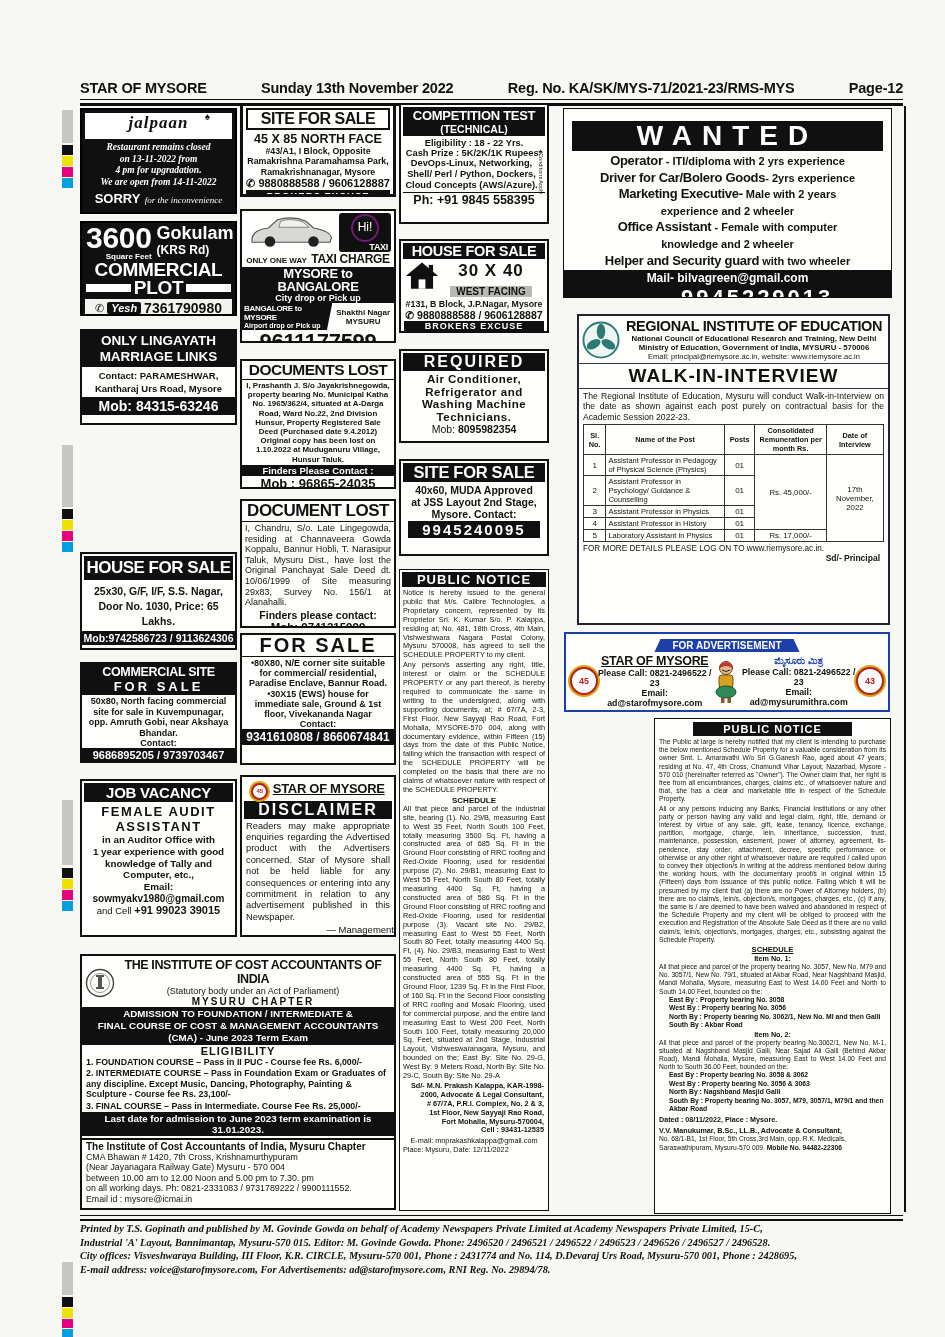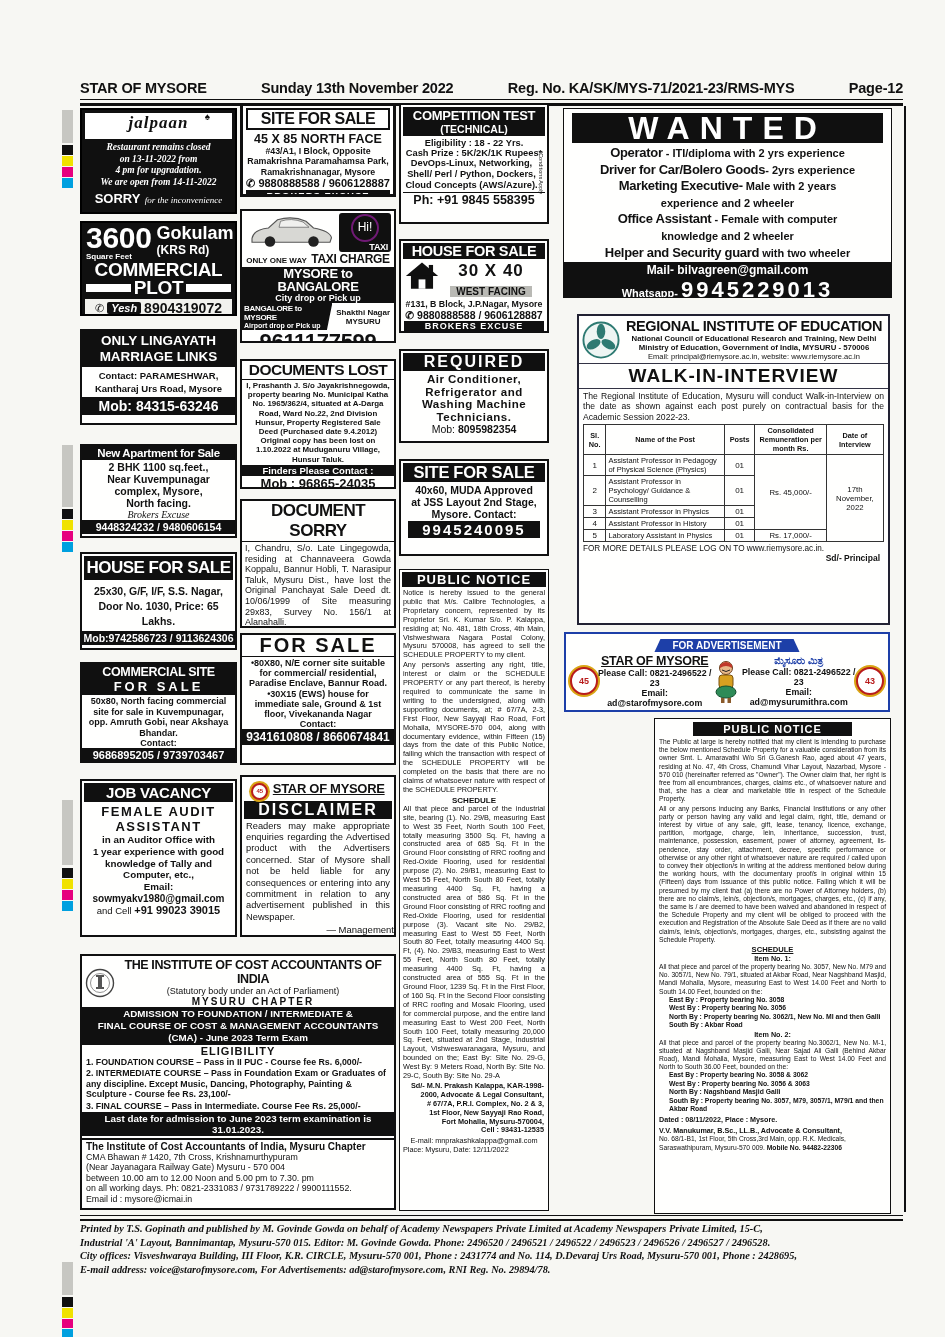--- a/index.html
+++ b/index.html
@@ -64,59 +64,50 @@
 4 pm for upgradation.
 We are open from 14-11-2022</div>
     <div class="c" style="margin-top:1px">
       <span class="b" style="font-size:13px">SORRY</span>
       <span class="serif i" style="font-size:9px"> for the inconvenience</span>
     </div>
   </div>
 
   <div class="ad black" style="left:80px;top:221px;width:157px;height:95px;border-color:#000">
     <div style="display:flex;align-items:flex-start;padding:1px 4px 0 4px">
-      <div style="text-align:left">
+      <div style="text-align:right">
         <div class="hv" style="font-size:30px;line-height:28px">3600</div>
         <div class="b" style="font-size:8px">Square Feet</div>
       </div>
       <div style="margin-left:5px">
         <div class="b" style="font-size:18px;line-height:19px">Gokulam</div>
         <div class="b" style="font-size:12px">(KRS Rd)</div>
       </div>
     </div>
     <div class="hv c" style="font-size:19px;line-height:18px">COMMERCIAL</div>
     <div style="display:flex;align-items:center;gap:3px;padding:0 4px">
       <div style="flex:1;height:8px;background:#fff"></div>
       <div class="hv" style="font-size:19px;line-height:18px">PLOT</div>
       <div style="flex:1;height:8px;background:#fff"></div>
     </div>
     <div style="background:#f2f2ee;color:#101010;margin:2px 3px;display:flex;align-items:center;justify-content:center;gap:3px;height:18px">
       <span style="font-size:11px">✆</span>
       <span class="pill" style="font-size:11px">Yesh</span>
-      <span class="b" style="font-size:14px">8904319072</span>
+      <span class="b" style="font-size:14px">7361790980</span>
     </div>
   </div>
 
   <div class="ad" style="left:80px;top:329px;width:157px;height:96px">
     <div class="strip pre b c" style="font-size:13.5px;line-height:16px;padding:2px 0">ONLY LINGAYATH
 MARRIAGE LINKS</div>
     <div class="pre b c" style="font-size:9.5px;line-height:13px;padding:2px 0">Contact: PARAMESHWAR,
 Kantharaj Urs Road, Mysore</div>
     <div class="strip b" style="font-size:14px;padding:1px 0">Mob: 84315-63246</div>
   </div>
 
-  <div class="ad" style="left:80px;top:444px;width:157px;height:94px">
-    <div class="strip hv" style="font-size:11.5px;padding:1px 0">New Apartment for Sale</div>
-    <div class="pre b c" style="font-size:10.5px;line-height:12px;padding-top:1px">2 BHK 1100 sq.feet.,
-Near Kuvempunagar
-complex, Mysore,
-North facing.</div>
-    <div class="serif i c" style="font-size:10px">Brokers Excuse</div>
-    <div class="strip b" style="font-size:10.5px;padding:1px 0">9448324232 / 9480606154</div>
-  </div>
 
   <div class="ad" style="left:80px;top:552px;width:157px;height:98px">
     <div class="strip hv" style="font-size:17px;padding:2px 0;margin:2px;letter-spacing:-.5px">HOUSE FOR SALE</div>
     <div class="pre b c" style="font-size:10.5px;line-height:15px;padding:2px 0">25x30, G/F, I/F, S.S. Nagar,
 Door No. 1030, Price: 65 Lakhs.</div>
     <div class="strip b" style="font-size:10.5px;padding:1px 0">Mob:9742586723 / 9113624306</div>
   </div>
 
   <div class="ad" style="left:80px;top:662px;width:157px;height:101px">
     <div class="strip" style="padding:1px 0">
@@ -221,21 +212,21 @@
   </div>
 
   <div class="ad" style="left:240px;top:359px;width:156px;height:130px">
     <div class="hv c" style="font-size:15.5px;border-bottom:1.5px solid #101010;letter-spacing:-.5px">DOCUMENTS LOST</div>
     <div class="b j" style="font-size:7.9px;line-height:9.2px;padding:1px 3px;text-align:center">I, Prashanth J. S/o Jayakrishnegowda, property bearing No. Municipal Katha No. 1965/362/4, situated at A-Darga Road, Ward No.22, 2nd Division Hunsur, Property Registered Sale Deed (Purchased date 9.4.2012) Original copy has been lost on 1.10.2022 at Muduganuru Village, Hunsur Taluk.</div>
     <div class="strip b" style="font-size:9.5px">Finders Please Contact :</div>
     <div class="c" style="font-size:13px"><span class="b">Mob : 96865-24035</span></div>
   </div>
 
   <div class="ad" style="left:240px;top:499px;width:156px;height:129px">
-    <div class="hv c" style="font-size:17px;border-bottom:1.5px solid #101010;letter-spacing:-.5px">DOCUMENT SORRY</div>
+    <div class="hv c" style="font-size:17px;border-bottom:1.5px solid #101010;letter-spacing:-.5px">DOCUMENT LOST</div>
     <div class="j" style="font-size:9px;line-height:10.6px;padding:1px 3px">I, Chandru, S/o. Late Lingegowda, residing at Channaveera Gowda Koppalu, Bannur Hobli, T. Narasipur Taluk, Mysuru Dist.,  have lost the Original Panchayat Sale Deed dt. 10/06/1999 of Site measuring 29x83, Survey No. 156/1 at Alanahalli.</div>
     <div class="b c" style="font-size:10.5px">Finders please contact:</div>
     <div class="b c" style="font-size:11.5px">Mob: 9741215999</div>
   </div>
 
   <div class="ad" style="left:240px;top:633px;width:156px;height:132px">
     <div class="hv c" style="font-size:20px;letter-spacing:2px;border-bottom:1.5px solid #101010;line-height:21px">FOR SALE</div>
     <div class="b c" style="font-size:9px;line-height:10.2px;padding:1px 3px 0 3px">•80X80, N/E corner site suitable for commercial/ residential, Paradise Enclave, Bannur Road.</div>
     <div class="b c" style="font-size:9px;line-height:10.2px;padding:0 3px">•30X15 (EWS) house for immediate sale, Ground &amp; 1st floor, Vivekananda Nagar</div>
     <div class="b c" style="font-size:9px">Contact:</div>
@@ -310,21 +301,21 @@
 2000, Advocate &amp; Legal Consultant,
 # 67/7A, P.R.I. Complex, No. 2 &amp; 3,
 1st Floor, New Sayyaji Rao Road,
 Fort Mohalla, Mysuru-570004,
 Cell : 93431-12535</div>
     <div class="c" style="font-size:7.3px">E-mail: mnprakashkalappa@gmail.com</div>
     <div style="font-size:7.3px;padding-left:3px">Place: Mysuru, Date: 12/11/2022</div>
   </div>
 
   <div class="ad" style="left:563px;top:108px;width:329px;height:190px;border-width:1.5px">
-    <div class="strip hv" style="font-size:32px;line-height:30px;letter-spacing:10px;margin:4px 8px 2px 8px">WANTED</div>
+    <div class="strip hv" style="font-size:28px;line-height:30px;letter-spacing:10px;margin:12px 8px 2px 8px">WANTED</div>
     <div class="c" style="font-size:11px;line-height:15.6px">
       <div><span class="hv" style="font-size:13px">Operator</span><span class="b"> - ITI/diploma with 2 yrs experience</span></div>
       <div><span class="hv" style="font-size:13px">Driver for Car/Bolero Goods</span><span class="b">- 2yrs experience</span></div>
       <div><span class="hv" style="font-size:13px">Marketing Executive-</span><span class="b"> Male with 2 years</span></div>
       <div><span class="hv" style="font-size:13px"></span><span class="b">experience and 2 wheeler</span></div>
       <div><span class="hv" style="font-size:13px">Office Assistant</span><span class="b"> - Female with computer</span></div>
       <div><span class="hv" style="font-size:13px"></span><span class="b">knowledge and 2 wheeler</span></div>
       <div><span class="hv" style="font-size:13px">Helper and Security guard</span><span class="b"> with two wheeler</span></div>
     </div>
     <div class="strip" style="margin-top:1px;padding:1px 0">

